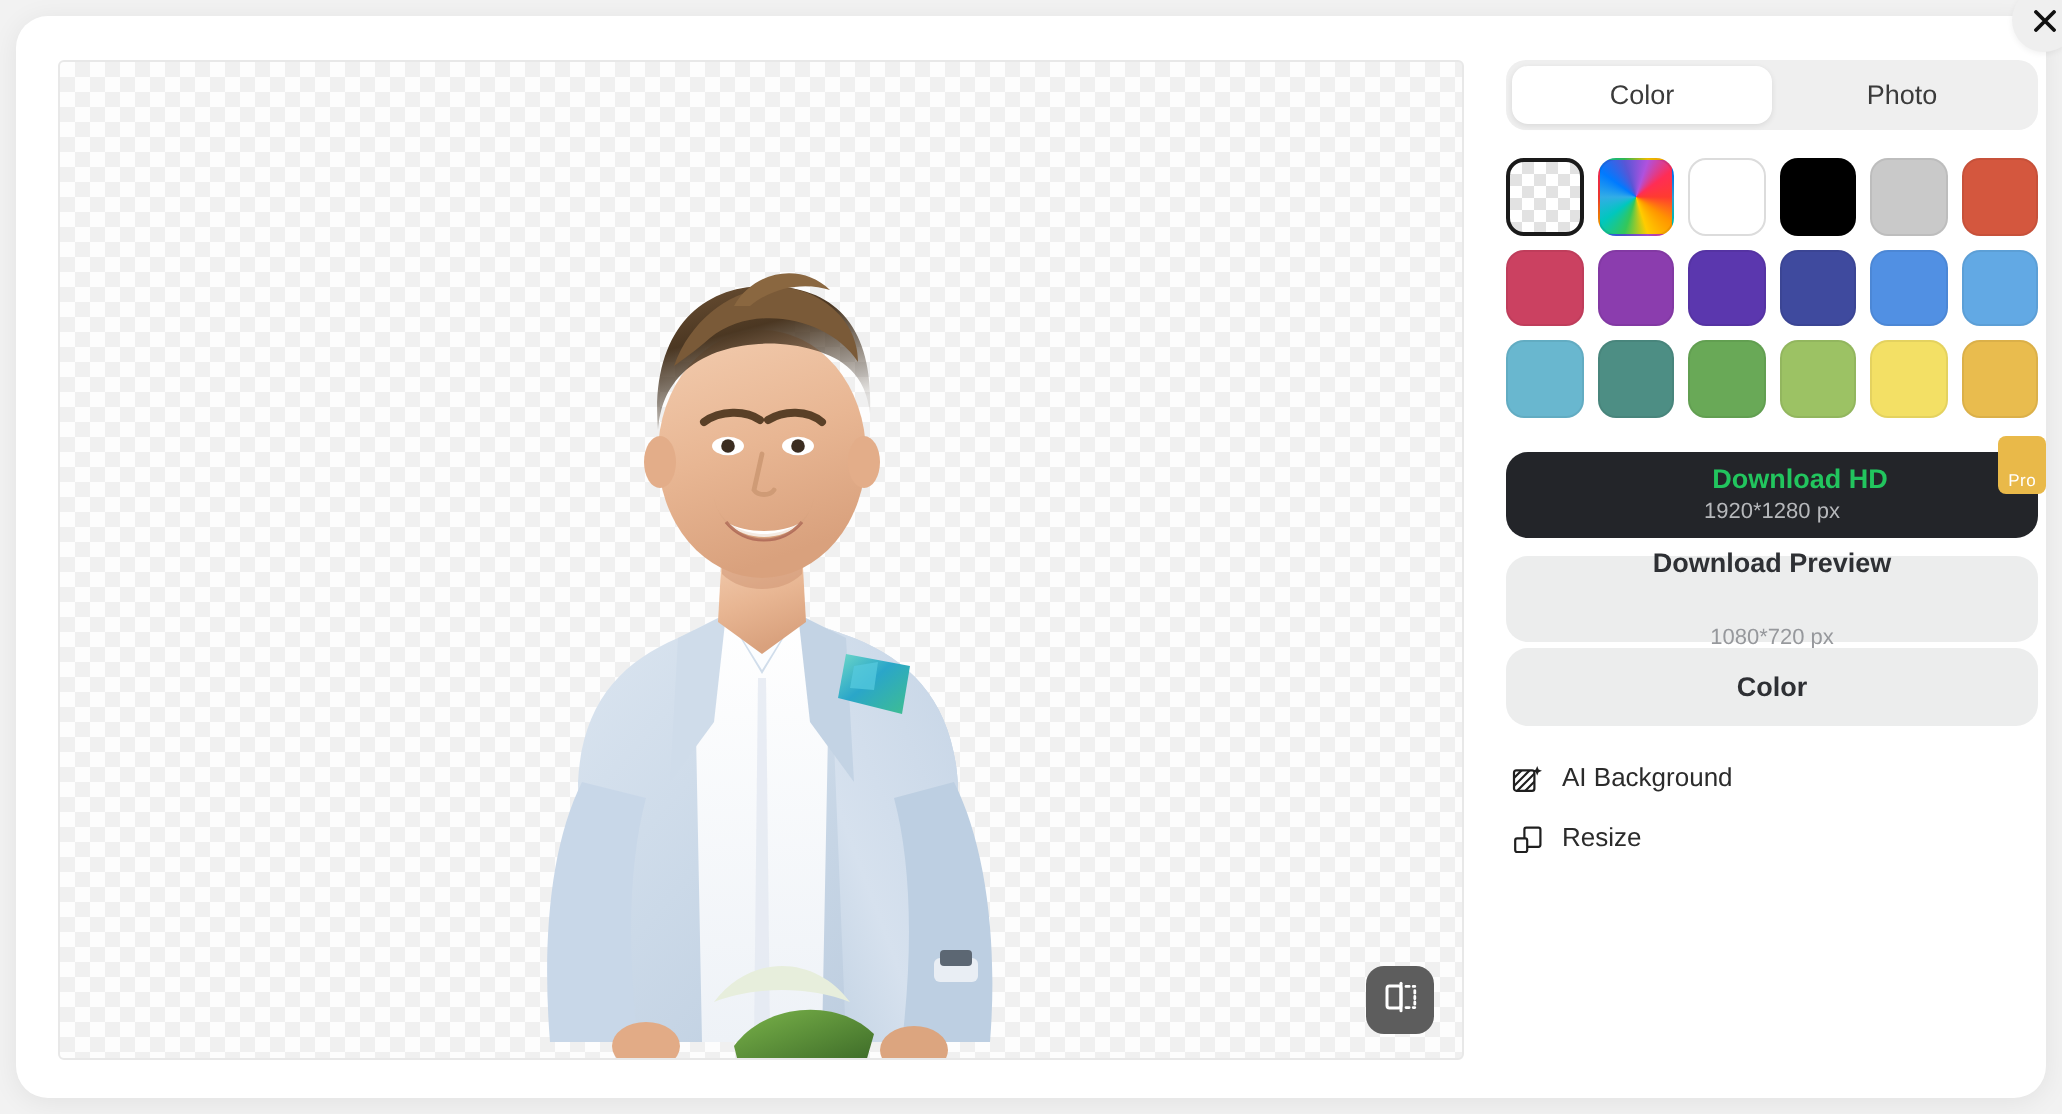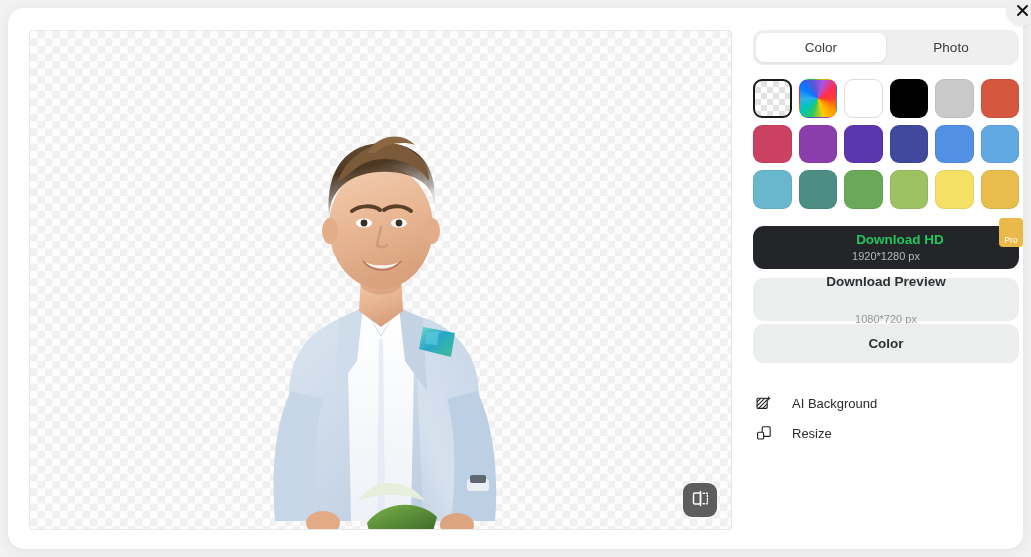--- a/index.html
+++ b/index.html
@@ -217,22 +217,22 @@
 
   
   .edit-more-label {
     font-size: 11.5px;
     color: #bcbcbc;
     margin-bottom: 11px;
     padding-left: 2px;
   }
   .edit-item {
     display: flex;
-    align-items: flex-end;
-    gap: 20px;
+    align-items: flex-start;
+    gap: 9px;
     height: 30px;
     cursor: pointer;
     padding-left: 2px;
   }
   .edit-item .ic {
     width: 17px;
     height: 17px;
     display: flex;
     align-items: center;
     justify-content: center;

